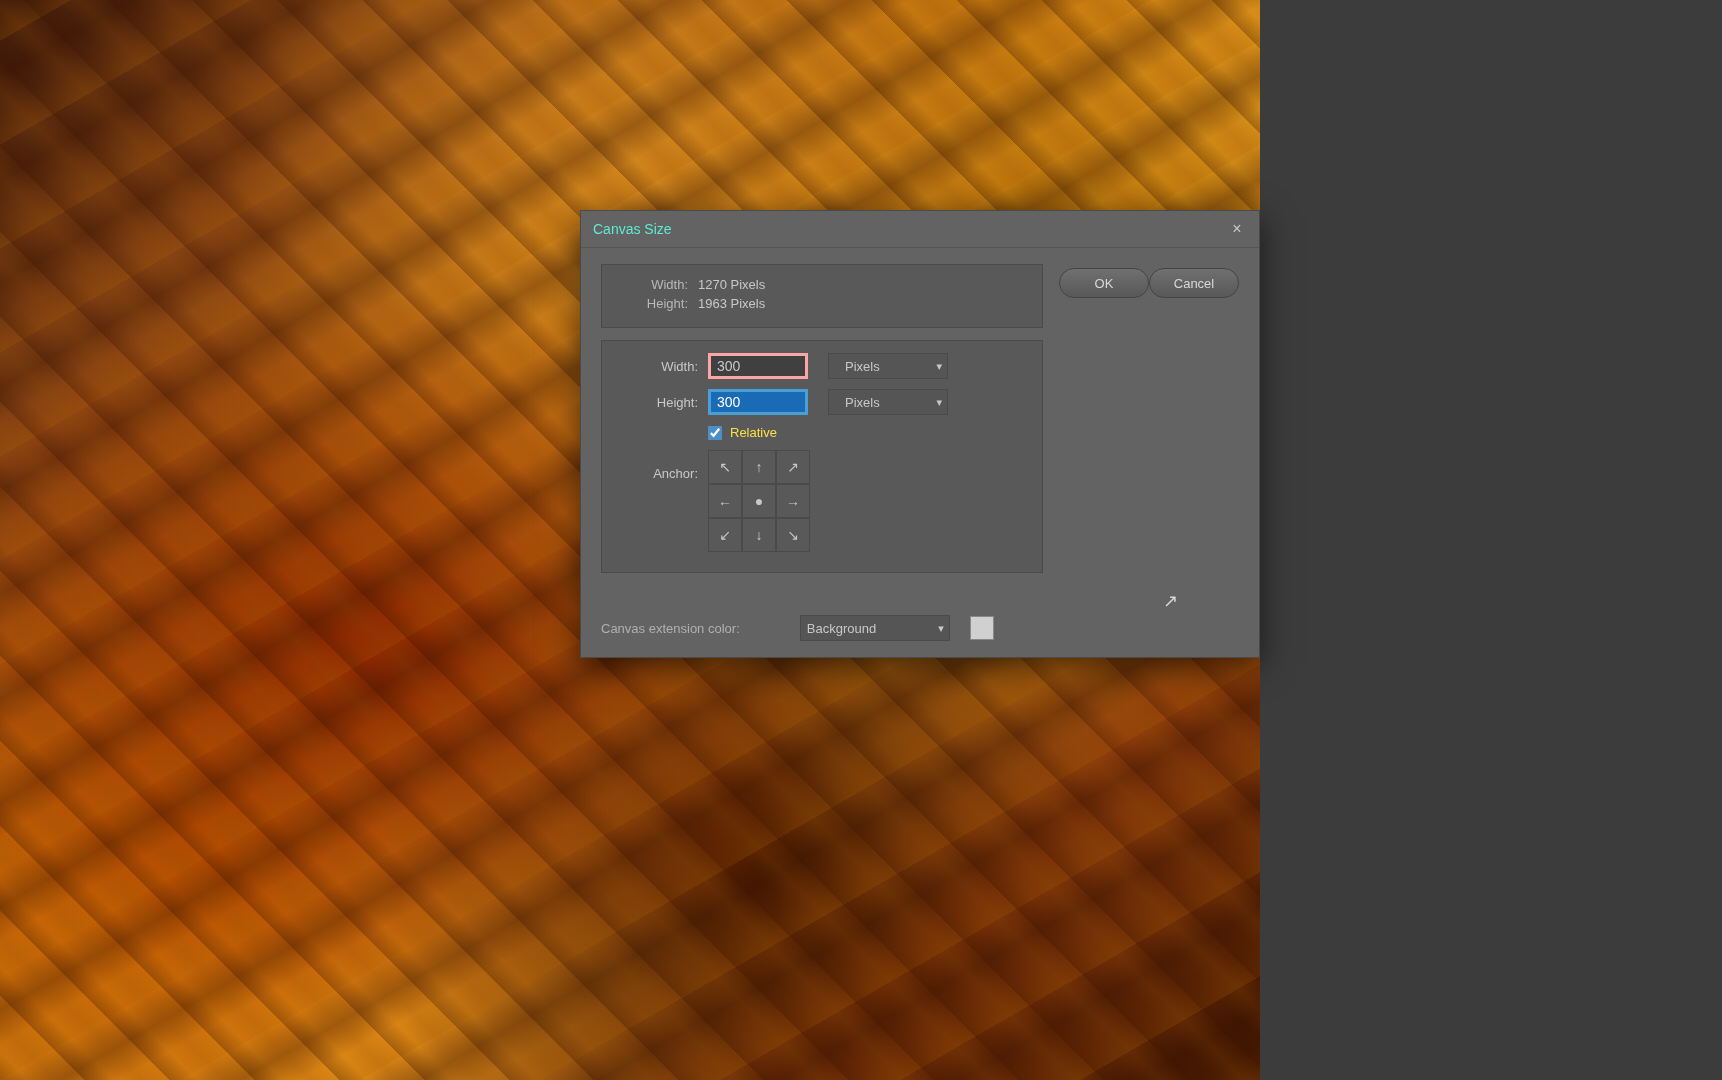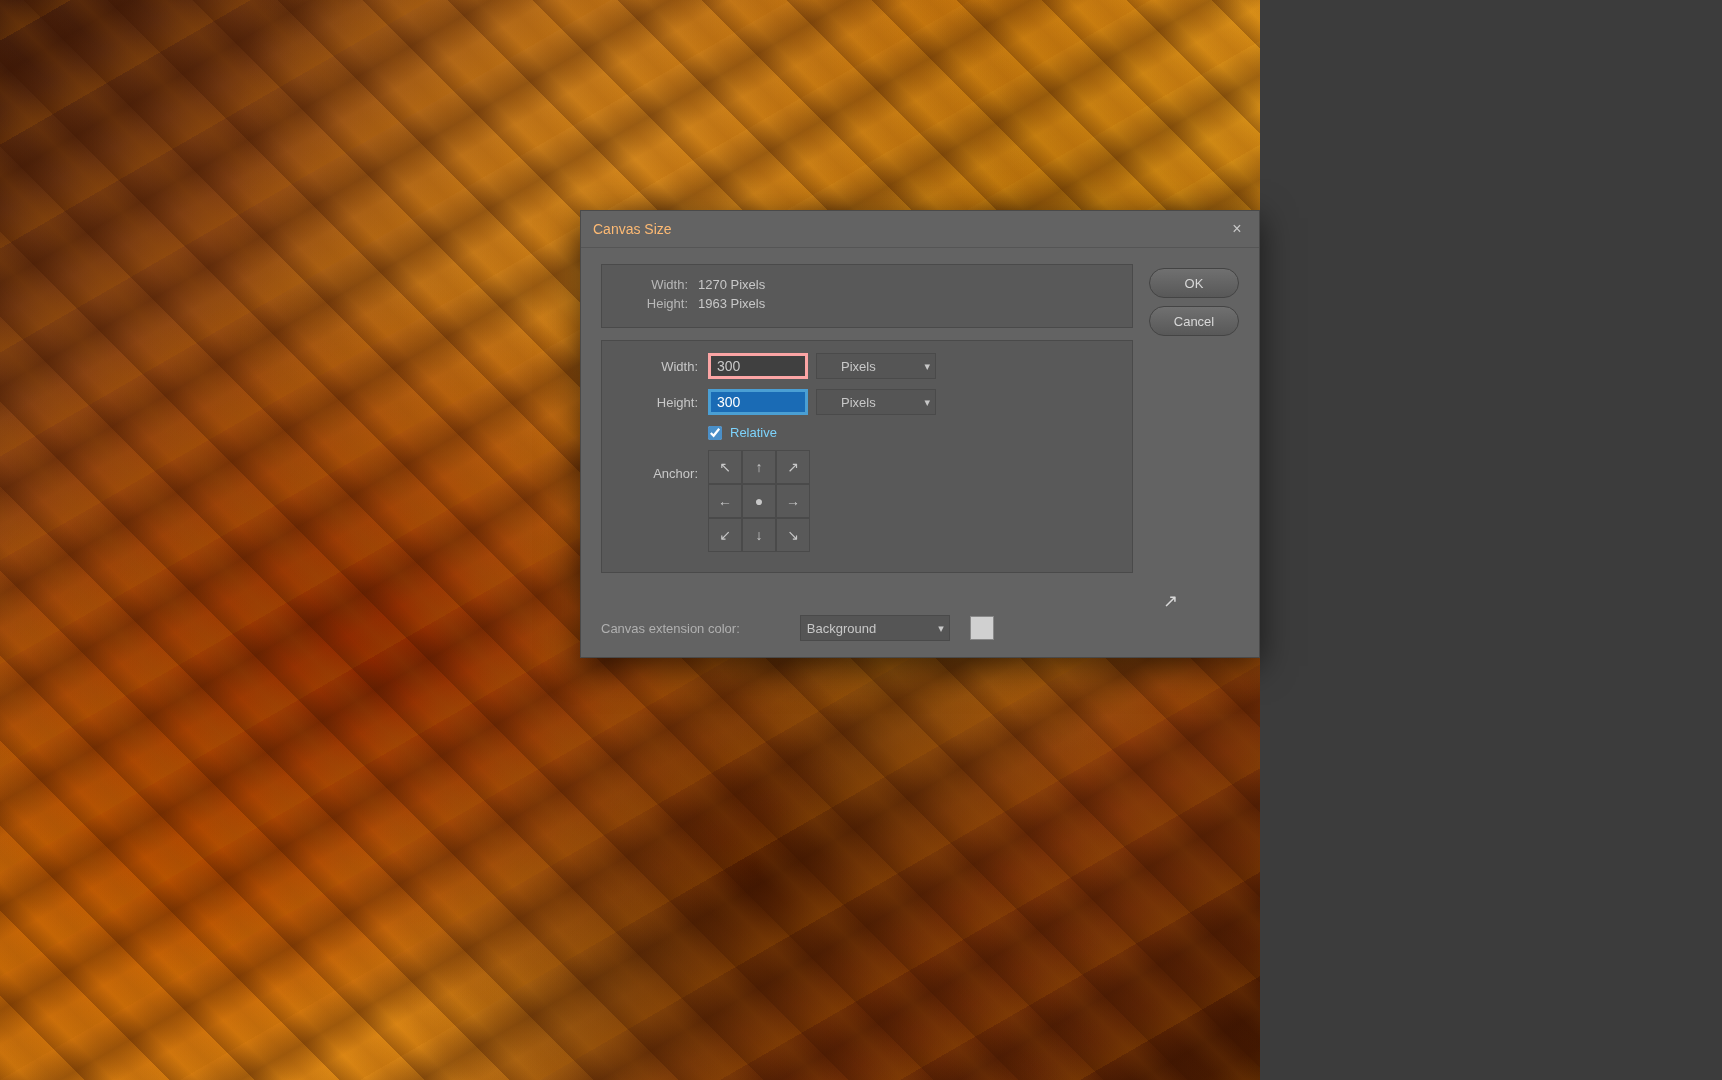--- a/index.html
+++ b/index.html
@@ -59,21 +59,21 @@
     .dialog-titlebar {
       background: #636363;
       padding: 8px 12px;
       display: flex;
       align-items: center;
       justify-content: space-between;
       border-bottom: 1px solid #555;
     }
 
     .dialog-title {
-      color: #fdba74;
+      color: #5eead4;
       font-size: 14px;
       font-weight: normal;
     }
 
     .close-btn {
       width: 20px;
       height: 20px;
       background: none;
       border: none;
       color: #c8c8c8;
@@ -90,22 +90,22 @@
       display: flex;
       gap: 16px;
     }
 
     .dialog-main {
       flex: 1;
     }
 
     .dialog-actions {
       display: flex;
-      flex-direction: column;
-      gap: 8px;
+      flex-direction: row;
+      gap: 0;
       padding-top: 4px;
     }
 
     .section-box {
       background: #595959;
       border: 1px solid #4a4a4a;
       padding: 12px 16px;
       margin-bottom: 12px;
     }
 
@@ -162,23 +162,23 @@
       color: #ffffff;
       border-color: #4a9fd4;
     }
 
     .select-dropdown {
       width: 120px;
       height: 26px;
       background: #555;
       border: 1px solid #4a4a4a;
       color: #c8c8c8;
-      padding: 2px 24px;
-      font-size: 13px;
-      margin-left: 8px;
+      padding: 2px 16px;
+      font-size: 13px;
+      margin-left: 20px;
       cursor: pointer;
       appearance: none;
       -webkit-appearance: none;
       padding-right: 20px;
       position: relative;
     }
 
     .select-wrapper {
       position: relative;
       display: inline-block;
@@ -204,21 +204,21 @@
 
     .checkbox-input {
       width: 14px;
       height: 14px;
       margin-right: 8px;
       accent-color: #4a8fc8;
       cursor: pointer;
     }
 
     .checkbox-label {
-      color: #7dd3fc;
+      color: #fde047;
     }
 
     .anchor-label {
       text-align: right;
       width: 80px;
       margin-right: 10px;
       color: #c8c8c8;
       align-self: flex-start;
       padding-top: 8px;
       margin-top: 8px;

